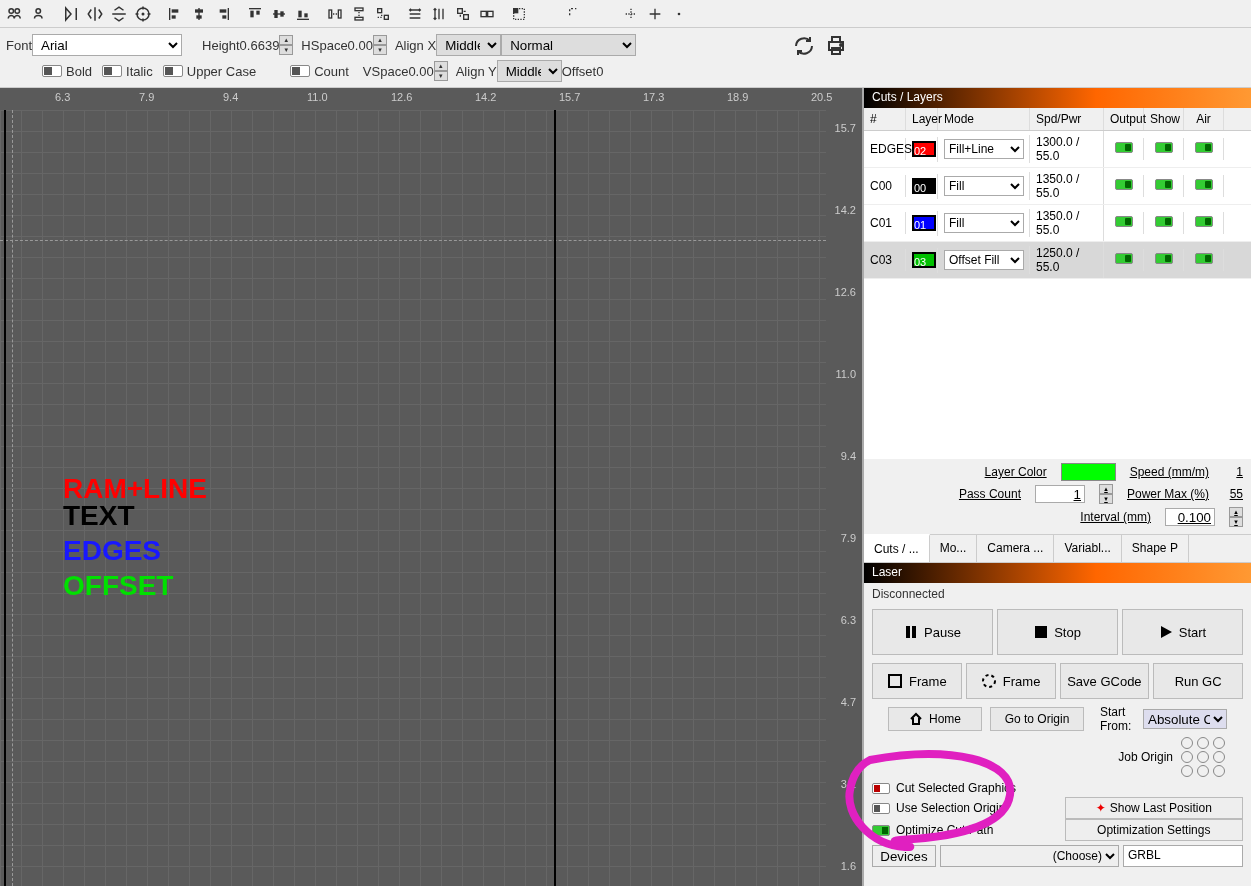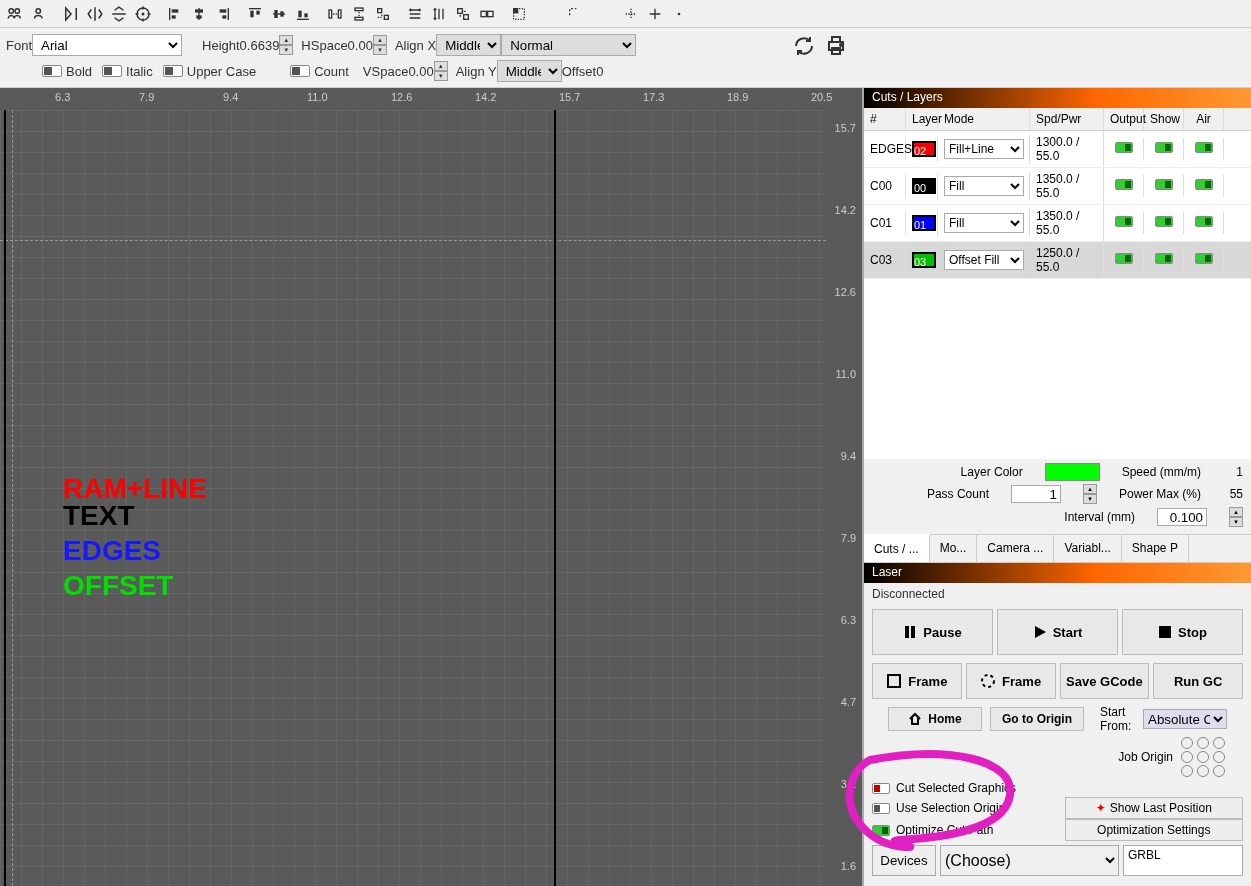--- a/index.html
+++ b/index.html
@@ -52,47 +52,47 @@
 .col-num { width: 42px; }
 .col-layer { width: 32px; text-align: center; }
 .col-mode { width: 92px; }
 .col-spd { width: 74px; }
 .col-out, .col-show, .col-air { width: 40px; text-align: center; }
 .layer-chip { display: inline-block; width: 24px; height: 16px; color: white; text-align: left; line-height: 16px; font-size: 11px; border: 2px solid #000000; }
 .mode-sel { width: 80px; height: 20px; border: 1px solid #aaa; background: white; font-size: 12px; }
 .sw { display: inline-block; width: 18px; height: 11px; border: 1px solid #888; border-radius: 2px; background: #3c3; position: relative; }
 .sw::after { content: ''; position: absolute; right: 1px; top: 1px; width: 6px; height: 7px; background: #060; border-radius: 1px; }
 .layer-props { padding: 4px 8px; font-size: 12px; }
-.prop-row { display: flex; justify-content: flex-end; align-items: center; gap: 22px; margin-bottom: 3px; }
+.prop-row { display: flex; justify-content: flex-end; align-items: center; gap: 14px; margin-bottom: 3px; text-decoration: underline; }
 .prop-row label { white-space: nowrap; }
 .color-sw { width: 55px; height: 18px; background: #0f0; border: 1px solid #888; }
 .prop-in { width: 50px; height: 18px; border: 1px solid #aaa; text-align: right; padding: 0 3px; }
 .tabs { display: flex; border-top: 1px solid #ccc; border-bottom: 1px solid #ccc; background: #f0f0f0; }
 .tabs div { padding: 6px 10px; font-size: 12px; cursor: pointer; border-right: 1px solid #ccc; }
 .tabs div.active { background: #fff; border-top: 2px solid #fff; margin-top: -1px; }
 
 .laser-panel { flex: 1; display: flex; flex-direction: column; }
 .status { padding: 4px 8px; font-size: 12px; color: #333; }
 .btn-row { display: flex; gap: 4px; padding: 4px 8px; }
-.btn { flex: 1; height: 46px; background: #e8e8e8; border: 1px solid #bbb; display: flex; align-items: center; justify-content: center; gap: 6px; font-size: 13px; cursor: pointer; font-weight: bold; }
+.btn { flex: 1; height: 46px; background: #e8e8e8; border: 1px solid #bbb; display: flex; align-items: center; justify-content: center; gap: 6px; font-size: 13px; cursor: pointer; }
 .btn.small { height: 30px; font-size: 12px; }
 .controls-row { display: flex; align-items: center; padding: 2px 24px; gap: 8px; font-size: 12px; }
 .controls-row .btn { flex: 0 0 auto; width: 94px; height: 24px; }
 .origin-grid { display: inline-grid; grid-template-columns: repeat(3, 14px); gap: 2px; }
 .origin-grid span { width: 12px; height: 12px; border: 1px solid #888; border-radius: 50%; }
 .check-row { display: flex; align-items: center; gap: 6px; padding: 2px 8px; font-size: 12px; }
 .check-row .sw2 { width: 18px; height: 11px; border: 1px solid #888; border-radius: 2px; position: relative; }
 .check-row .sw2.off { background: #fff; }
 .check-row .sw2.off::after { content: ''; position: absolute; left: 1px; top: 1px; width: 6px; height: 7px; background: #b00; }
 .check-row .sw2.off2::after { background: #555; }
 .check-row .sw2.on { background: #3c3; }
 .check-row .sw2.on::after { content: ''; position: absolute; right: 1px; top: 1px; width: 6px; height: 7px; background: #060; }
 .wide-btn { flex: 1; height: 22px; border: 1px solid #bbb; background: #eee; font-size: 12px; display: flex; align-items: center; justify-content: center; gap: 4px; cursor: pointer; }
 .dev-row { display: flex; gap: 4px; padding: 4px 8px; }
-.dev-row select, .dev-row .btn { height: 31px; font-size: 16px; }
+.dev-row select, .dev-row .btn { height: 22px; font-size: 12px; text-align: right; }
 .dev-row .devbtn { width: 64px; border: 1px solid #aaa; background: #eee; cursor: pointer; }
 .dev-row select { flex: 1; border: 1px solid #aaa; }
 .dev-row .grbl { width: 120px; border: 1px solid #aaa; background: #fff; padding: 2px 4px; }
 
 
 .annot { position: absolute; pointer-events: none; }
 </style>
 </head>
 <body>
 
@@ -454,29 +454,29 @@
     <div class="btn-row">
       <div class="btn">
           <svg width="14" height="14">
             <rect x="2" y="1" width="4" height="12" fill="#000"></rect>
             <rect x="8" y="1" width="4" height="12" fill="#000"></rect>
           </svg>
           <span>Pause</span>
         </div>
       <div class="btn">
           <svg width="14" height="14">
+            <rect x="1" y="1" width="12" height="12" fill="#000"></rect>
+          </svg>
+          <span>Stop</span>
+        </div>
+      <div class="btn">
+          <svg width="14" height="14">
             <path d="M2 1l11 6-11 6z" fill="#000"></path>
           </svg>
           <span>Start</span>
-        </div>
-      <div class="btn">
-          <svg width="14" height="14">
-            <rect x="1" y="1" width="12" height="12" fill="#000"></rect>
-          </svg>
-          <span>Stop</span>
         </div>
     </div>
     <div class="btn-row">
       <div class="btn" style="height:36px">
           <svg width="16" height="16" fill="none" stroke="#000" stroke-width="2">
             <rect x="2" y="2" width="12" height="12"></rect>
           </svg>
           <span>Frame</span>
         </div>
       <div class="btn" style="height:36px">

